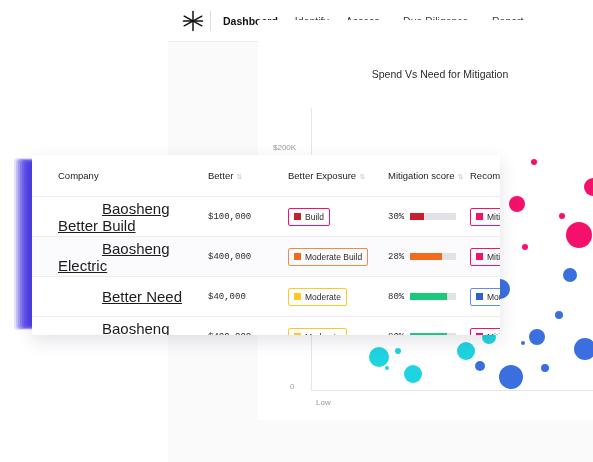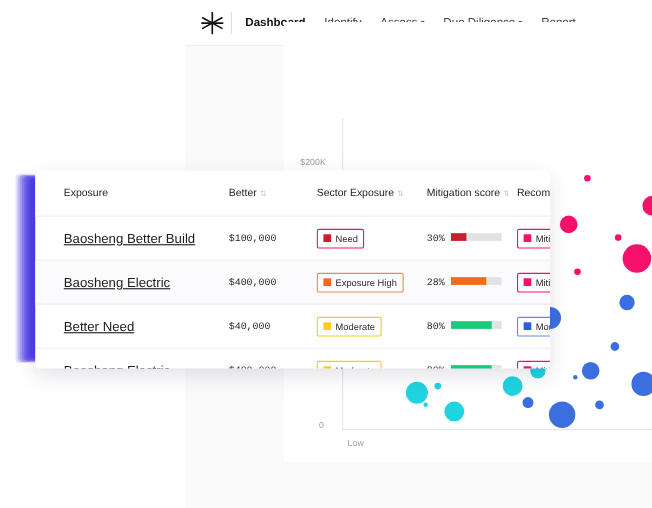--- a/index.html
+++ b/index.html
@@ -88,33 +88,33 @@
   }
   thead tr{border-bottom:1px solid #ededf1;}
   tbody tr{height:40px;border-bottom:1px solid #ededf1;}
   tbody tr:nth-child(2){background:#fbfbfd;}
   .col-company{width:150px;padding-left:26px;}
   .col-spend{width:80px;}
   .col-sector{width:100px;}
   .col-score{width:82px;}
   .col-rec{width:56px;}
   .company-link{
-    text-decoration:underline;color:#1c1c1c;font-size:12px;
+    text-decoration:underline;color:#1c1c1c;font-size:15px;margin-left:44px;
   }
   .spend-val{
     font-family:"Liberation Mono","DejaVu Sans Mono",monospace;
     font-size:9px;color:#2b2b2b;
   }
   .chip{
     display:inline-flex;align-items:center;gap:4px;
     border:1px solid;border-radius:2px;
     padding:3px 5px;font-size:8.5px;color:#2b2b2b;white-space:nowrap;
   }
   .sq{width:7px;height:7px;display:inline-block;flex:none;}
-  .score-cell{display:flex;gap:6px;}
+  .score-cell{display:flex;align-items:center;gap:6px;}
   .score-pct{font-size:9px;color:#2b2b2b;
     font-family:"Liberation Mono","DejaVu Sans Mono",monospace;}
   .bar-track{width:46px;height:7px;background:#e2e2e6;position:relative;}
   .bar-fill{position:absolute;left:0;top:0;height:7px;}
   .sort-ic{font-size:7px;color:#c9c9d2;margin-left:3px;}
 </style>
 </head>
 <body>
 
 <div id="root">
@@ -150,20 +150,21 @@
         </div>
         <div class="navlink">
           <span>Report</span>
         </div>
       </div>
     </div>
 
     <div class="content-bg"></div>
 
     <div class="chart-card">
+      <div class="chart-title">Spend Vs Need for Mitigation</div>
       <div class="y-tick">$200K</div>
       <div class="y-tick-zero">0</div>
       <div class="plot-frame"></div>
       <div id="bubble-layer">
           <div class="bubble" style="background: rgb(245, 17, 107); width: 22px; height: 22px; left: 205.56px; top: 139.26px;"></div>
           <div class="bubble" style="background: rgb(245, 17, 107); width: 6px; height: 6px; left: 272.78px; top: 138.77px;"></div>
           <div class="bubble" style="background: rgb(245, 17, 107); width: 16px; height: 16px; left: 250.86px; top: 176.22px;"></div>
           <div class="bubble" style="background: rgb(245, 17, 107); width: 8px; height: 8px; left: 190px; top: 197.2px;"></div>
           <div class="bubble" style="background: rgb(245, 17, 107); width: 6px; height: 6px; left: 264.32px; top: 223.67px;"></div>
           <div class="bubble" style="background: rgb(245, 17, 107); width: 26px; height: 26px; left: 307.9px; top: 202.35px;"></div>
@@ -200,63 +201,63 @@
       <div class="stack" style="left: 26px; top: 161.6px; width: 60px; height: 164.8px; opacity: 0.49;"></div>
       <div class="stack" style="left: 28px; top: 162.2px; width: 60px; height: 163.6px; opacity: 0.545;"></div>
       <div class="stack" style="left: 30px; top: 162.8px; width: 60px; height: 162.4px; opacity: 0.6;"></div>
     </div>
 
   <div class="table-card">
     <table>
       <thead>
         <tr>
           <th class="col-company">
-            <span>Exposure</span>
+            <span>Company</span>
           </th>
           <th class="col-spend">
             <span>Better</span><span class="sort-ic">⇅</span>
           </th>
           <th class="col-sector">
-            <span>Sector Exposure</span><span class="sort-ic">⇅</span>
+            <span>Better Exposure</span><span class="sort-ic">⇅</span>
           </th>
           <th class="col-score">
             <span>Mitigation score</span><span class="sort-ic">⇅</span>
           </th>
           <th class="col-rec">
             <span>Recommendation</span>
           </th>
         </tr>
       </thead>
       <tbody id="table-body">
           <tr>
             <td class="col-company"><span class="company-link">Baosheng Better Build</span></td>
             <td class="col-spend"><span class="spend-val">$100,000</span></td>
             <td class="col-sector"><span class="chip" style="border-color: rgb(245, 17, 107);">
                 <span class="sq" style="background: rgb(200, 30, 46);"></span>
-                <span>Need</span>
+                <span>Build</span>
               </span></td>
             <td class="col-score">
               <span class="score-cell">
                 <span class="score-pct">30%</span>
                 <span class="bar-track">
                   <span class="bar-fill" style="width: 13.8px; background: rgb(200, 30, 46);"></span>
                 </span>
               </span>
             </td>
             <td class="col-rec"><span class="chip" style="border-color: rgb(245, 17, 107);">
                 <span class="sq" style="background: rgb(245, 17, 107);"></span>
                 <span>Mitigate</span>
               </span></td>
           </tr>
           <tr>
             <td class="col-company"><span class="company-link">Baosheng Electric</span></td>
             <td class="col-spend"><span class="spend-val">$400,000</span></td>
             <td class="col-sector"><span class="chip" style="border-color: rgb(240, 138, 75);">
                 <span class="sq" style="background: rgb(242, 106, 27);"></span>
-                <span>Exposure High</span>
+                <span>Moderate Build</span>
               </span></td>
             <td class="col-score">
               <span class="score-cell">
                 <span class="score-pct">28%</span>
                 <span class="bar-track">
                   <span class="bar-fill" style="width: 32.2px; background: rgb(242, 106, 27);"></span>
                 </span>
               </span>
             </td>
             <td class="col-rec"><span class="chip" style="border-color: rgb(245, 17, 107);">

